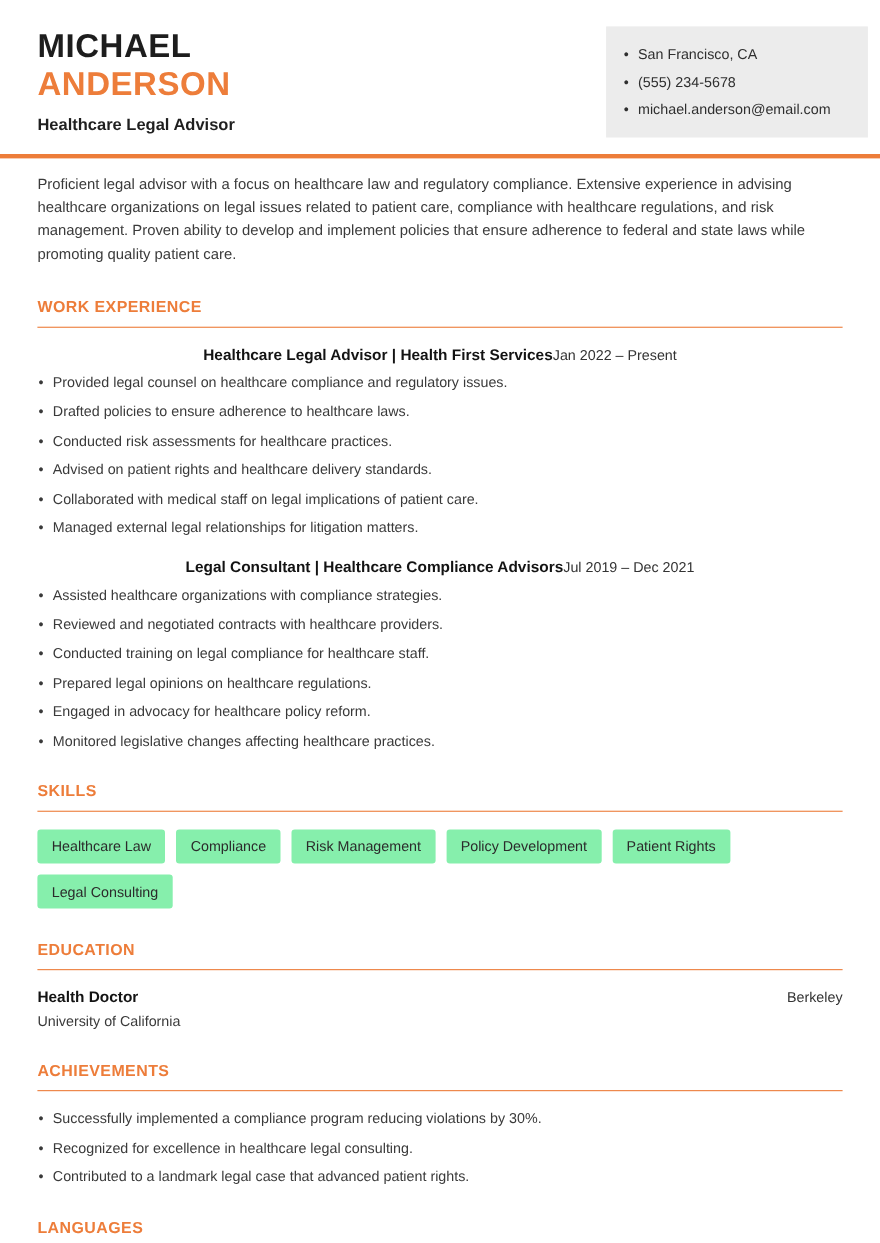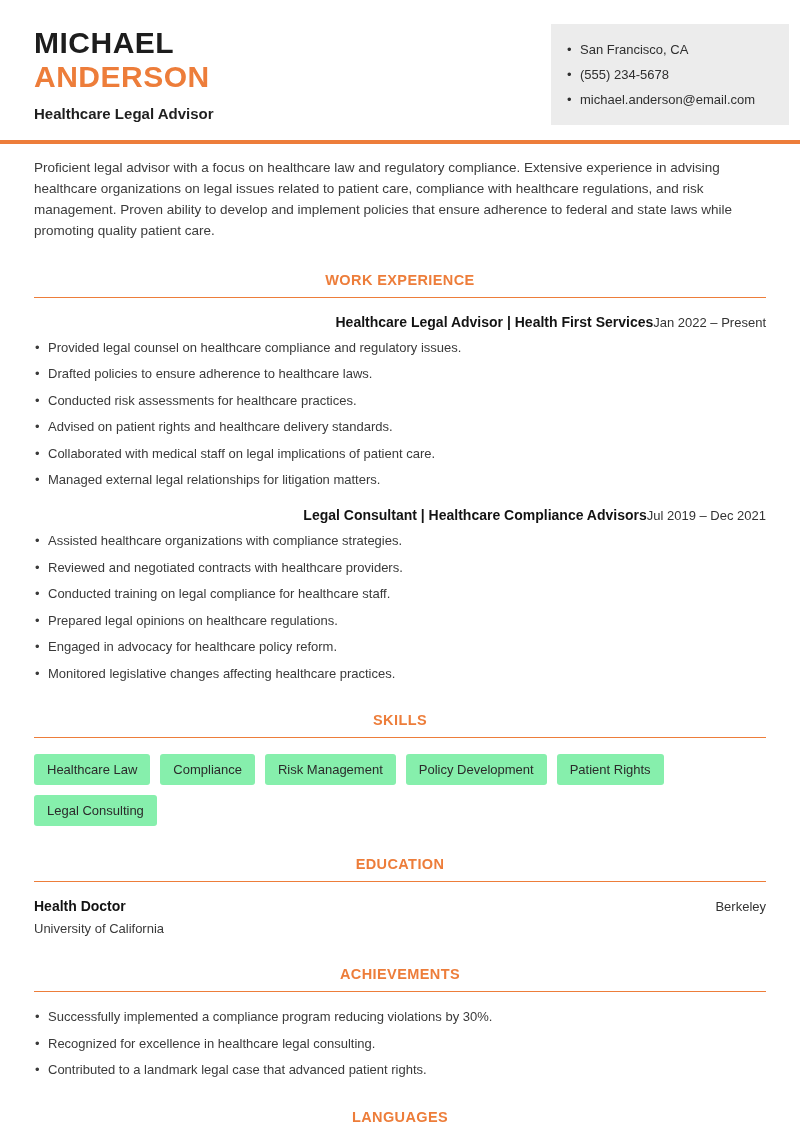--- a/index.html
+++ b/index.html
@@ -58,33 +58,32 @@
     margin-top: 14px;
     font-size: 13.5px;
     line-height: 1.55;
     color: #3b3b3b;
   }
   .section { margin-top: 30px; }
   .section-heading-wrap {
     border-bottom: 1px solid #ED7D3A;
     padding-bottom: 9px;
     margin-bottom: 16px;
-    text-align: center;
   }
   .section-heading {
     color: #ED7D3A;
     font-size: 14.5px;
     font-weight: bold;
     letter-spacing: 0.4px;
   }
 
   .job { margin-bottom: 18px; }
   .job-header {
     display: flex;
-    justify-content: flex-end;
+    justify-content: center;
     align-items: baseline;
     margin-bottom: 4px;
   }
   .job-title { font-size: 14px; font-weight: bold; color: #131313; }
   .job-dates { font-size: 13px; color: #333333; white-space: nowrap; }
 
   ul.bullets { list-style: none; }
   ul.bullets li {
     font-size: 13px;
     color: #3a3a3a;

